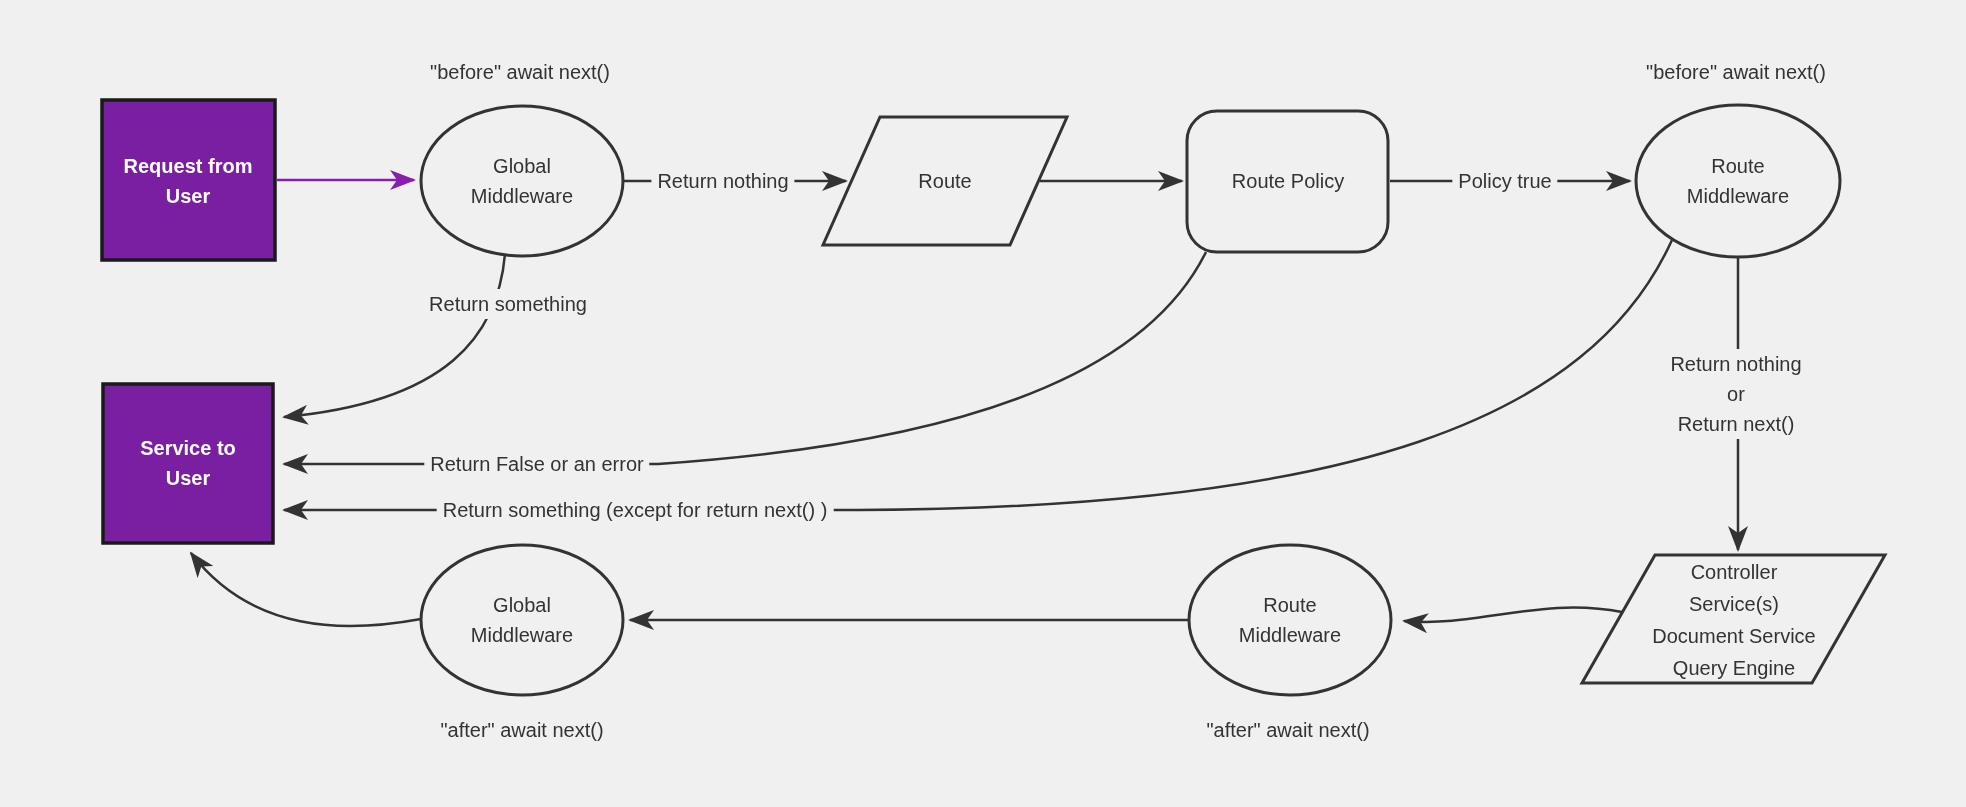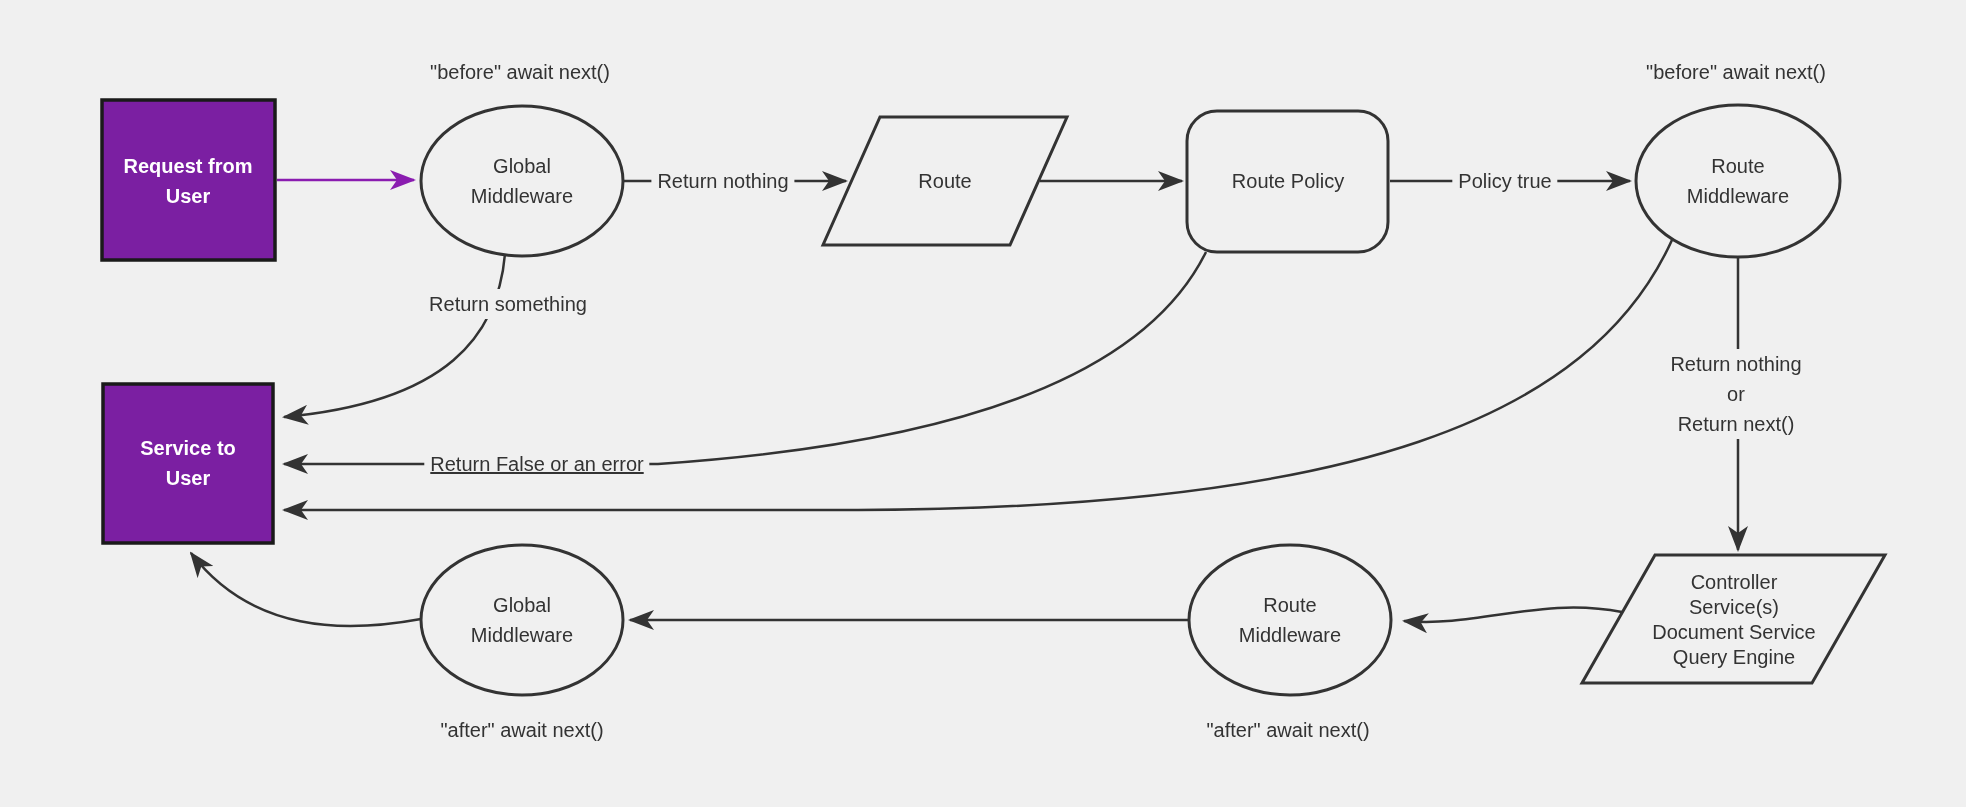--- a/index.html
+++ b/index.html
@@ -36,21 +36,21 @@
     line-height: 30px;
   }
   .edge-label {
     background: var(--bg, #f0f0f0);
     padding: 0 6px;
   }
   .node-label.accent {
     color: var(--accent_node_text, #ffffff);
     font-weight: bold;
   }
-  .controller-label { line-height: 25px; }
+  .controller-label { line-height: 32px; }
 </style>
 </head>
 <body>
 
 <div class="canvas">
 
   <svg class="diagram" width="1966" height="807" viewBox="0 0 1966 807">
     <defs>
       <marker id="arrow-dark" viewBox="0 0 26 20" refX="24" refY="10" markerWidth="26" markerHeight="20" markerUnits="userSpaceOnUse" orient="auto">
         <path class="marker-head" d="M0,0 L26,10 L0,20 L7,10 Z"></path>
@@ -100,20 +100,21 @@
   <div class="label node-label" style="left:1290px; top:620px;">Route
 Middleware</div>
   <div class="label node-label" style="left:522px; top:620px;">Global
 Middleware</div>
 
   <div class="label edge-label" style="left:520px; top:72px;">"before" await next()</div>
   <div class="label edge-label" style="left:1736px; top:72px;">"before" await next()</div>
   <div class="label edge-label" style="left:723px; top:181px;">Return nothing</div>
   <div class="label edge-label" style="left:1505px; top:181px;">Policy true</div>
   <div class="label edge-label" style="left:508px; top:304px;">Return something</div>
-  <div class="label edge-label" style="left:537px; top:464px;text-decoration:underline;">Return False or an error</div>
+  <div class="label edge-label" style="left:537px; top:464px;">Return False or an error</div>
+  <div class="label edge-label" style="left:635px; top:510px;">Return something (except for return next() )</div>
   <div class="label edge-label" style="left:1736px; top:394px;">Return nothing
 or
 Return next()</div>
   <div class="label edge-label" style="left:522px; top:730px;">"after" await next()</div>
   <div class="label edge-label" style="left:1288px; top:730px;">"after" await next()</div>
 
 </div>
 
 </body></html>

